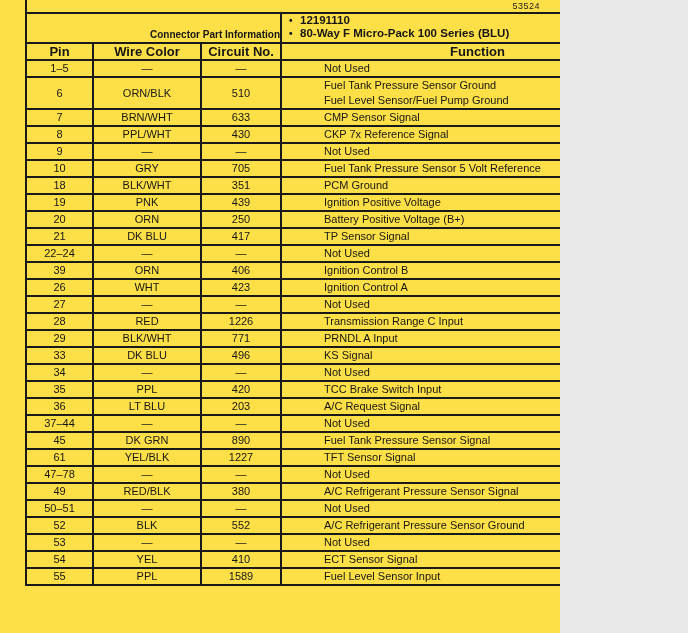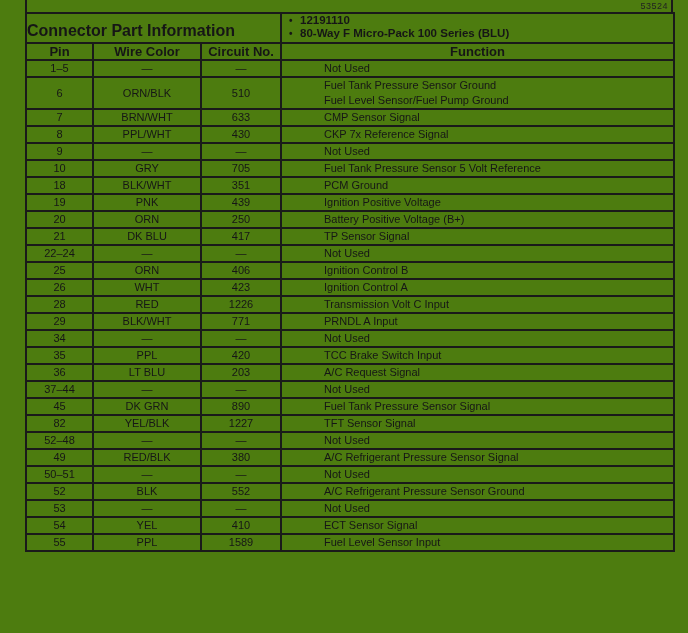--- a/index.html
+++ b/index.html
@@ -1,20 +1,20 @@
 <!DOCTYPE html>
 <html><head>
 <meta charset="utf-8">
 <style>
   * { margin:0; padding:0; box-sizing:border-box; }
   html,body { background:#e8e8e8; }
   .page {
     position:relative;
-    width:688px; height:633px;
-    background:#4d7c0f;
+    width:560px; height:633px;
+    background:#fde047;
     font-family:"Liberation Sans", sans-serif;
     color:#161616;
     overflow:hidden;
   }
   .figure-number {
     position:absolute; top:1px; right:20px;
     font-size:9px; letter-spacing:0.5px;
     color:#222;
   }
   .frame-stub {
@@ -29,21 +29,21 @@
     border-collapse:collapse; table-layout:fixed;
     font-size:11px;
   }
   table.conn-table th, table.conn-table td {
     border:2px solid #1a1a1a;
     overflow:hidden; white-space:nowrap;
   }
   
   tr.info-row th { height:26px; vertical-align:bottom; padding-bottom:2px; }
   th.conn-info {
-    text-align:left; font-weight:bold; font-size:16px;
+    text-align:right; font-weight:bold; font-size:10px;
   }
   th.bullets-cell { text-align:left; vertical-align:middle; padding-left:7px; }
   .bullet-line { font-weight:bold; font-size:11.5px; line-height:13px; }
   .bullet-glyph { display:inline-block; width:11px; font-size:10px; }
   
   tr.col-head-row th {
     height:15px; line-height:15px; vertical-align:middle; padding:0;
     text-align:center; font-weight:bold; font-size:13px;
   }
   
@@ -168,52 +168,68 @@
         </tr>
         <tr>
           <td class="c0">22–24</td>
           <td class="c1">—</td>
           <td class="c2">—</td>
           <td class="c3">
             <div>Not Used</div>
           </td>
         </tr>
         <tr>
-          <td class="c0">25</td>
+          <td class="c0">39</td>
           <td class="c1">ORN</td>
           <td class="c2">406</td>
           <td class="c3">
             <div>Ignition Control B</div>
           </td>
         </tr>
         <tr>
           <td class="c0">26</td>
           <td class="c1">WHT</td>
           <td class="c2">423</td>
           <td class="c3">
             <div>Ignition Control A</div>
           </td>
         </tr>
         <tr>
+          <td class="c0">27</td>
+          <td class="c1">—</td>
+          <td class="c2">—</td>
+          <td class="c3">
+            <div>Not Used</div>
+          </td>
+        </tr>
+        <tr>
           <td class="c0">28</td>
           <td class="c1">RED</td>
           <td class="c2">1226</td>
           <td class="c3">
-            <div>Transmission Volt C Input</div>
+            <div>Transmission Range C Input</div>
           </td>
         </tr>
         <tr>
           <td class="c0">29</td>
           <td class="c1">BLK/WHT</td>
           <td class="c2">771</td>
           <td class="c3">
             <div>PRNDL A Input</div>
           </td>
         </tr>
         <tr>
+          <td class="c0">33</td>
+          <td class="c1">DK BLU</td>
+          <td class="c2">496</td>
+          <td class="c3">
+            <div>KS Signal</div>
+          </td>
+        </tr>
+        <tr>
           <td class="c0">34</td>
           <td class="c1">—</td>
           <td class="c2">—</td>
           <td class="c3">
             <div>Not Used</div>
           </td>
         </tr>
         <tr>
           <td class="c0">35</td>
           <td class="c1">PPL</td>
@@ -240,29 +256,29 @@
         </tr>
         <tr>
           <td class="c0">45</td>
           <td class="c1">DK GRN</td>
           <td class="c2">890</td>
           <td class="c3">
             <div>Fuel Tank Pressure Sensor Signal</div>
           </td>
         </tr>
         <tr>
-          <td class="c0">82</td>
+          <td class="c0">61</td>
           <td class="c1">YEL/BLK</td>
           <td class="c2">1227</td>
           <td class="c3">
             <div>TFT Sensor Signal</div>
           </td>
         </tr>
         <tr>
-          <td class="c0">52–48</td>
+          <td class="c0">47–78</td>
           <td class="c1">—</td>
           <td class="c2">—</td>
           <td class="c3">
             <div>Not Used</div>
           </td>
         </tr>
         <tr>
           <td class="c0">49</td>
           <td class="c1">RED/BLK</td>
           <td class="c2">380</td>

